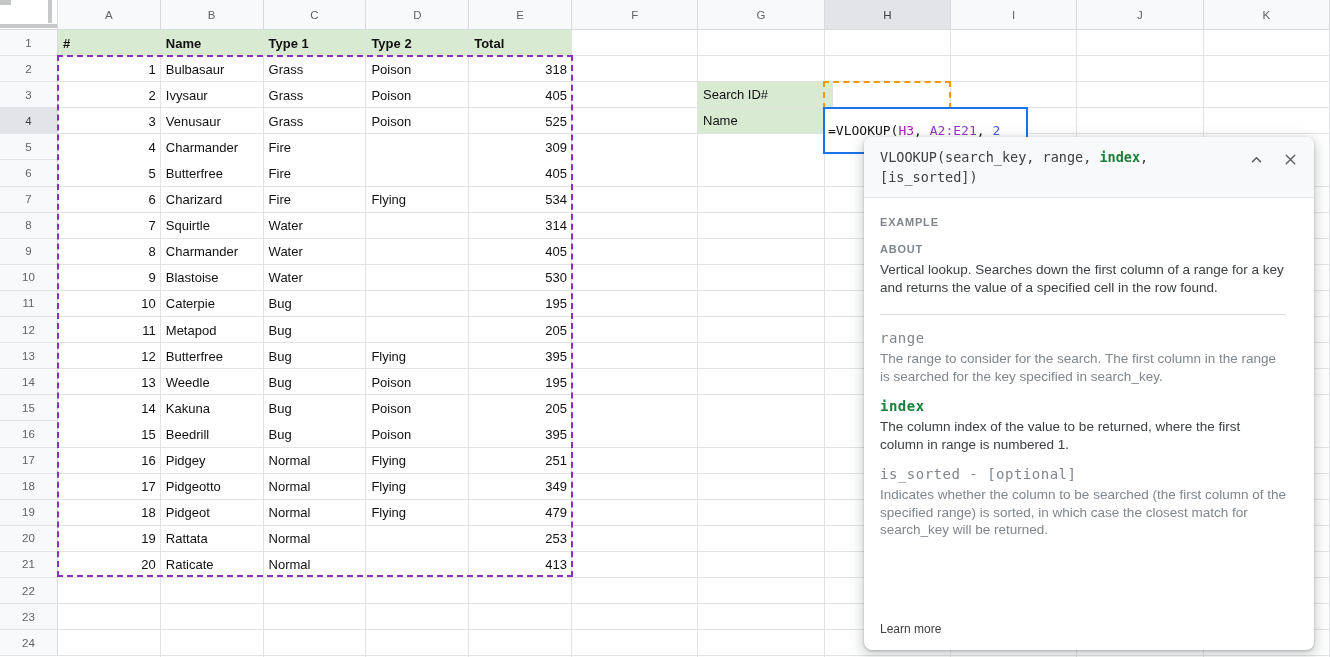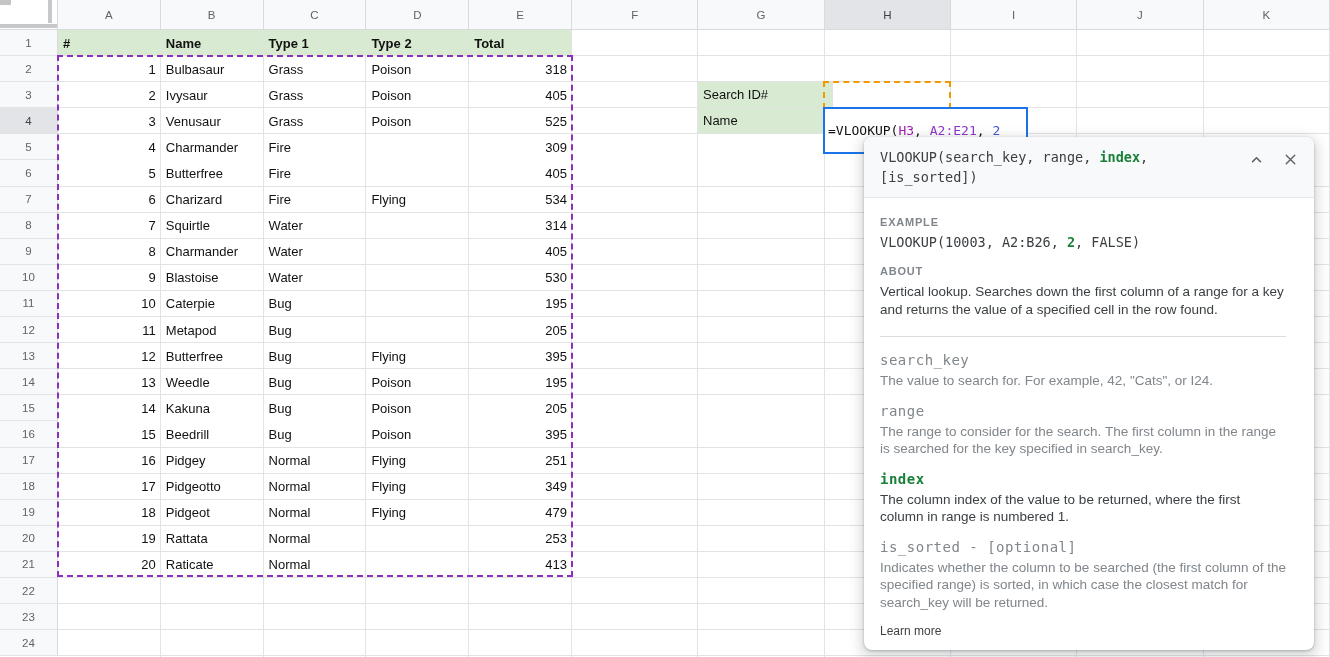--- a/index.html
+++ b/index.html
@@ -316,30 +316,25 @@
         </div>
         <div class="icon-btn">
           <svg width="17" height="17" viewBox="0 0 24 24">
             <path d="M6 6 L18 18 M18 6 L6 18" stroke="#5f6368" stroke-width="2" stroke-linecap="round"></path>
           </svg>
         </div>
       </div>
     </div>
     <div class="pp-body">
       <div class="sec-label">EXAMPLE</div>
-      <div class="ex mono"><span>VLOOKUP(10003, A2:B26, </span><span class="hl">2</span><span>, FALSE)</span></div>
       <div class="sec-label about-label">ABOUT</div>
       <div class="about">Vertical lookup. Searches down the first column of a range for a key and returns the value of a specified cell in the row found.</div>
       <div class="divider"></div>
       <div>
 
-      <div class="param">
-          <div class="p-name mono"><span>search_key</span><span class="p-suffix"></span></div>
-          <div class="p-desc">The value to search for. For example, 42, "Cats", or I24.</div>
-        </div>
           <div class="param">
           <div class="p-name mono"><span>range</span><span class="p-suffix"></span></div>
           <div class="p-desc">The range to consider for the search. The first column in the range is searched for the key specified in search_key.</div>
         </div>
           <div class="param active">
           <div class="p-name mono"><span>index</span><span class="p-suffix"></span></div>
           <div class="p-desc">The column index of the value to be returned, where the first column in range is numbered 1.</div>
         </div>
           <div class="param">
           <div class="p-name mono"><span>is_sorted</span><span class="p-suffix"> - [optional]</span></div>

